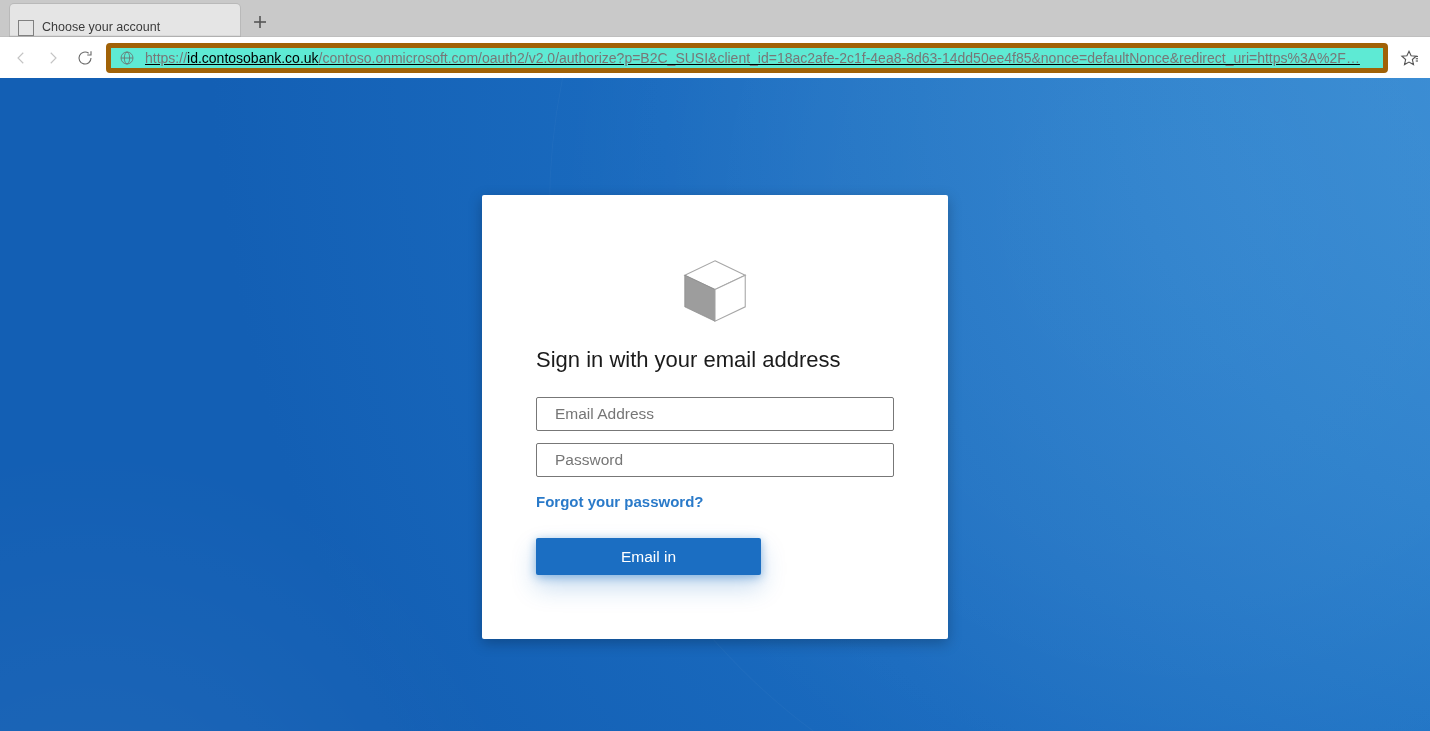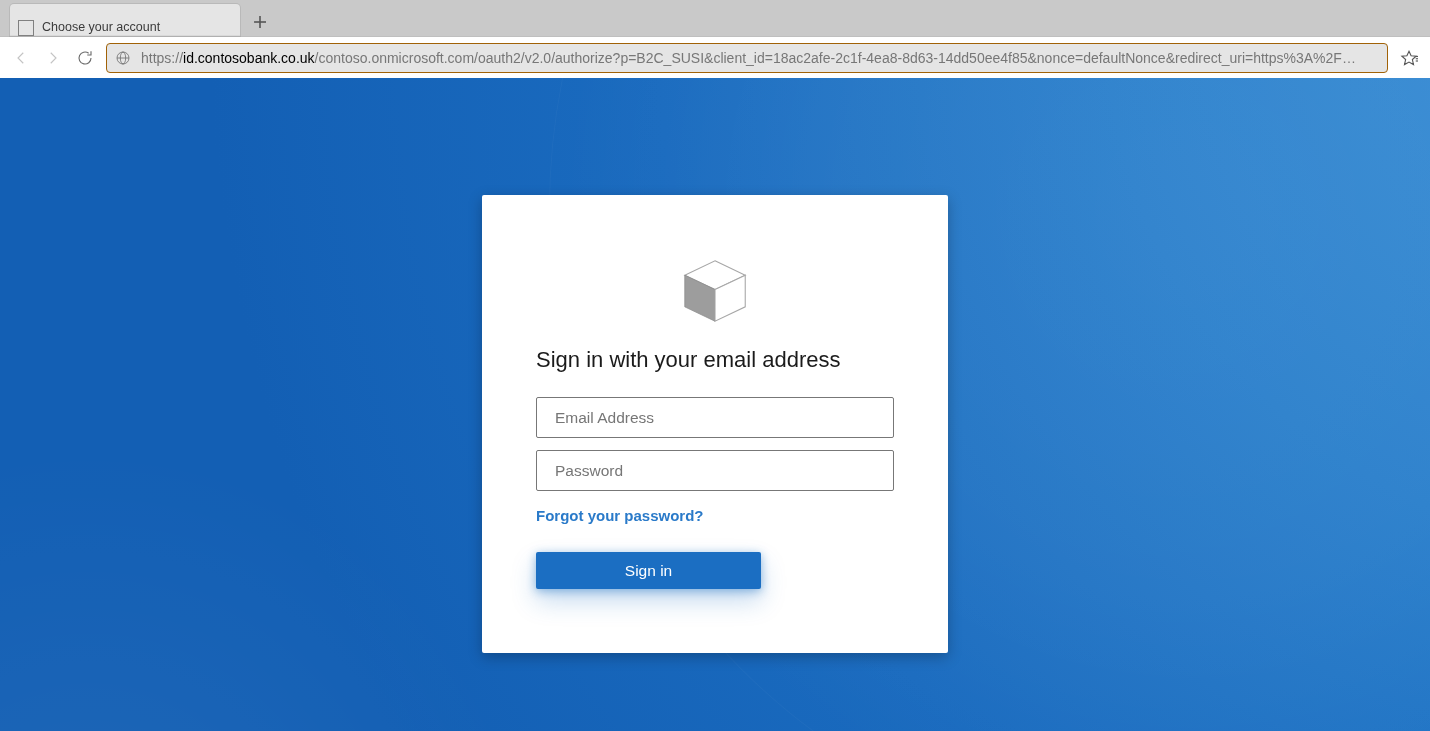--- a/index.html
+++ b/index.html
@@ -11,21 +11,21 @@
   .tab             { height:32px; min-width:230px; background:#e5e5e5; border-top-left-radius:4px; border-top-right-radius:4px;
                      display:flex; align-items:flex-start; padding:16px 10px 0 8px; font-size:12.5px; color:#3b3b3b;
                      box-shadow:0 -1px 0 rgba(0,0,0,.05) inset, 0 0 0 1px rgba(0,0,0,.08); position:relative; }
   .tab .favicon    { width:16px; height:16px; margin-right:8px; border:1px solid #808080; }
   .tab .close      { margin-left:auto; width:14px; height:14px; display:flex; align-items:center; justify-content:center; font-size:14px; color:#555; cursor:pointer;}
   .newtab          { width:28px; height:28px; display:flex; align-items:center; justify-content:center; font-size:18px; color:#555; cursor:pointer;}
   .toolbar         { height:42px; background:#ffffff; border-top:1px solid #bfbfbf; display:flex; align-items:center; padding:0 10px; gap:10px; }
   .nav-btn         { width:22px; height:22px; display:flex; align-items:center; justify-content:center; color:#6b6b6b; }
   .nav-btn.disabled{ color:#c4c4c4; }
   .nav-btn svg     { width:18px; height:18px; stroke:currentColor; fill:none; stroke-width:1.5; }
-  .urlbox          { flex:1; height:30px; border:1px solid #a16207; border-radius:4px; display:flex; align-items:center; padding:0 8px; background:#e5e5e5; }
+  .urlbox          { flex:1; height:30px; border:5px solid #a16207; border-radius:4px; display:flex; align-items:center; padding:0 8px; background:#5eead4;text-decoration:underline; }
   .urlbox .site-ic { width:16px; height:16px; margin-right:10px; }
   .urlbox .site-ic svg{ width:16px; height:16px; stroke:#6b6b6b; fill:none; stroke-width:1.2;}
   .url             { font-size:14px; white-space:nowrap; overflow:hidden; text-overflow:ellipsis; flex:1; color:#777;}
   .url .scheme     { color:#777; }
   .url .host       { color:#000; }
   .url .path       { color:#777; }
   .fav-btn         { width:22px; height:22px; display:flex; align-items:center; justify-content:center; color:#555;}
   .fav-btn svg     { width:18px; height:18px; stroke:currentColor; fill:none; stroke-width:1.5;}
 
   
@@ -39,21 +39,21 @@
                      background: radial-gradient(circle at center, rgba(255,255,255,0.05) 0%, rgba(255,255,255,0) 70%);
                    }
 
   .card            { position:absolute; left:50%; top:117px; transform:translateX(-50%);
                      width:466px; background:#ffffff; border-radius:2px;
                      box-shadow:0 4px 14px rgba(0,0,0,0.25); padding-bottom:64px; }
   .logo-wrap       { display:flex; justify-content:center; padding:60px 0 20px 0; }
   .logo-wrap svg   { width:72px; height:72px; }
   .card-body       { padding:0 54px; }
   h1.heading       { font-size:22px; font-weight:400; color:#1b1b1b; margin-bottom:24px; }
-  .field           { width:100%; height:41px; border:1px solid #777; border-radius:2px; padding:0 18px; font-size:15.5px;
+  .field           { width:100%; height:34px; border:1px solid #777; border-radius:2px; padding:0 18px; font-size:15.5px;
                      color:#333; outline:none; margin-bottom:12px; background:#fff;}
   .field::placeholder{ color:#767676; }
   .forgot          { display:inline-block; font-size:15px; color:#2a7ac9; text-decoration:none; margin-top:4px; margin-bottom:28px; cursor:pointer;font-weight:bold;}
   .signin-btn      { width:225px; height:37px; background:#1b6ec2; color:#fff; border:none; border-radius:2px; font-size:15.5px;
                      cursor:pointer; box-shadow:0 2px 10px rgba(27,110,194,0.45), 0 12px 24px rgba(27,110,194,0.25);}
 </style>
 </head>
 <body>
 
 <div class="chrome">
@@ -125,16 +125,16 @@
         <polygon points="50,8 92,28 50,48 8,28" fill="#ffffff" stroke="#a7a7a7" stroke-width="1.5"></polygon>
         <polygon points="8,28 50,48 50,92 8,72" fill="#9d9d9d" stroke="#8a8a8a" stroke-width="1"></polygon>
         <polygon points="92,28 50,48 50,92 92,72" fill="#ffffff" stroke="#a7a7a7" stroke-width="1.5"></polygon>
       </svg>
     </div>
     <div class="card-body">
       <h1 class="heading">Sign in with your email address</h1>
       <input class="field" type="text" placeholder="Email Address" style="">
       <input class="field" type="password" placeholder="Password" style="">
       <a class="forgot">Forgot your password?</a><br>
-      <button class="signin-btn">Sign in</button>
+      <button class="signin-btn">Email in</button>
     </div>
   </div>
 </div>
 
 </body></html>

